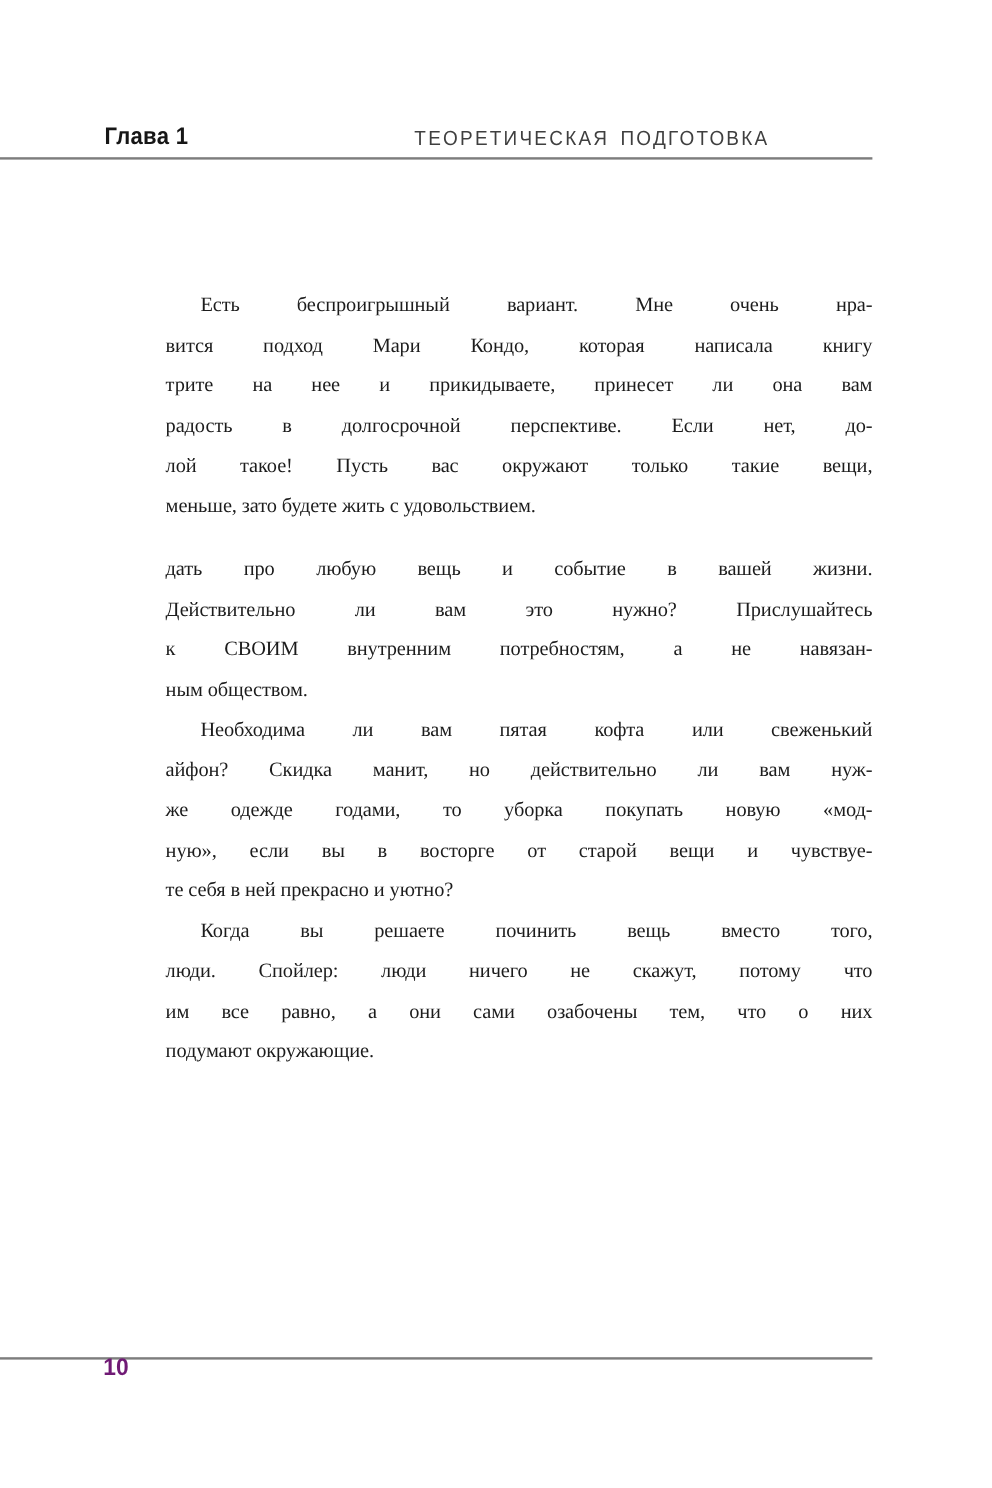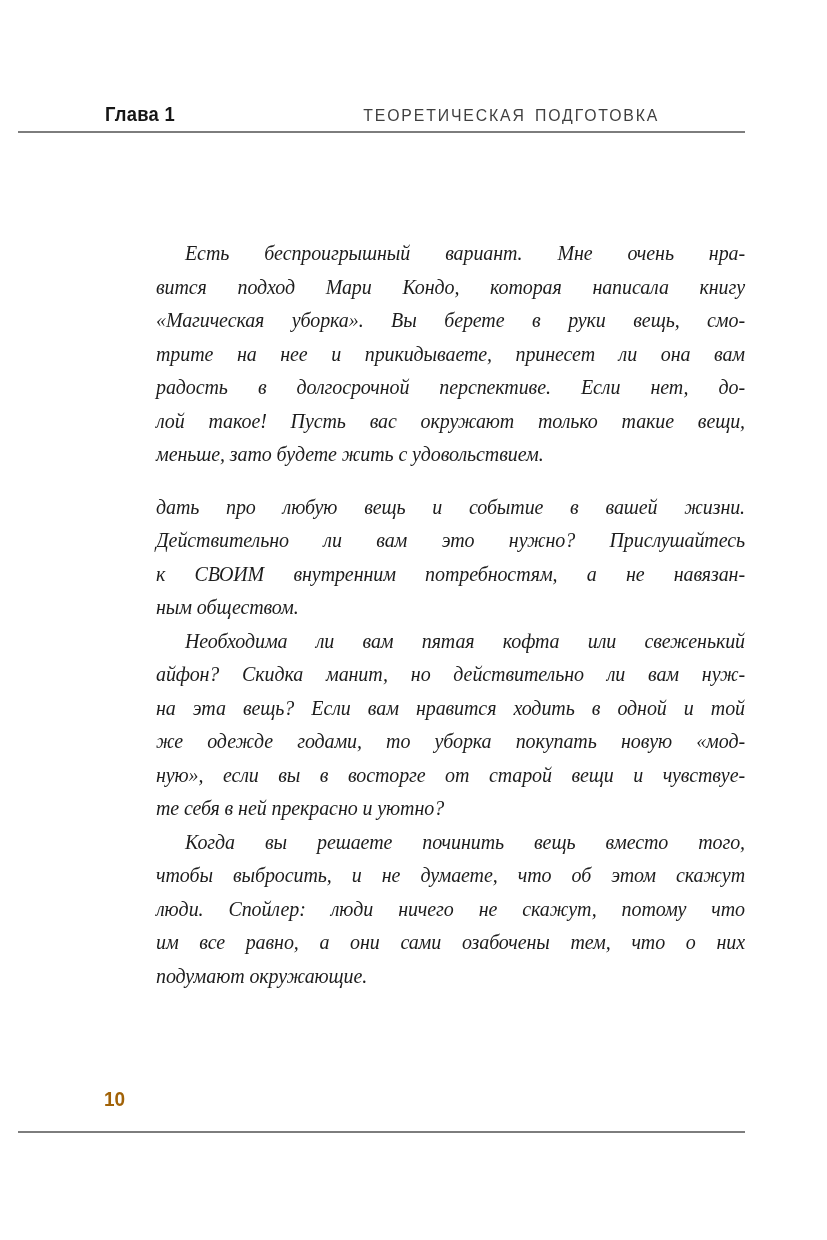--- a/index.html
+++ b/index.html
@@ -5,21 +5,20 @@
   * { margin: 0; padding: 0; box-sizing: border-box; }
   html, body { background: #ffffff; }
   .page {
     position: relative;
     width: 741px;
     height: 1240px;
     background: #ffffff;
     overflow: hidden;
     font-family: "Liberation Serif", "DejaVu Serif", serif;
     color: #1c1c1c;
-    margin-left: 18px;
   }
 
   
   .chapter-label {
     position: absolute;
     left: 87px;
     top: 103px;
     font-family: "Liberation Sans", "DejaVu Sans", sans-serif;
     font-weight: 700;
     font-size: 20px;
@@ -53,89 +52,85 @@
   }
   .header-rule { top: 131px; }
   .footer-rule { top: 1131px; }
 
   
   .body-text {
     position: absolute;
     left: 138px;
     top: 237px;
     width: 589px;
-    font-size: 20px;
+    font-size: 17px;
     line-height: 33.5px;
     letter-spacing: -0.1px;
-    font-style: italic;
   }
   .para { margin: 0; }
   .para.gap-before { margin-top: 19px; }
   .line {
     text-align: justify;
     text-align-last: justify;
     white-space: normal;
   }
   .line.last {
     text-align: right;
     text-align-last: left;
   }
   .para.indent .line:first-child { text-indent: 29px; }
 
   
   .page-number {
     position: absolute;
     left: 86px;
-    top: 1088px;
+    top: 1129px;
     font-family: "Liberation Sans", "DejaVu Sans", sans-serif;
     font-weight: 700;
     font-size: 20px;
-    color: #a16207;
+    color: #701a75;
     transform: scaleX(0.95);
     transform-origin: left center;
   }
 </style>
 </head>
 <body>
 
 <div class="page">
 
   <div class="chapter-label">Глава 1</div>
 
   <div class="running-title"><span>ТЕОРЕТИЧЕСКАЯ</span><span class="word-gap"></span><span>ПОДГОТОВКА</span></div>
 
   <div class="rule header-rule"></div>
 
   <main class="body-text" id="body-text">
       <div class="para indent">
         <div class="line">Есть беспроигрышный вариант. Мне очень нра-</div>
         <div class="line">вится подход Мари Кондо, которая написала книгу</div>
-        <div class="line">«Магическая уборка». Вы берете в руки вещь, смо-</div>
         <div class="line">трите на нее и прикидываете, принесет ли она вам</div>
         <div class="line">радость в долгосрочной перспективе. Если нет, до-</div>
         <div class="line">лой такое! Пусть вас окружают только такие вещи,</div>
         <div class="line last">меньше, зато будете жить с удовольствием.</div>
       </div>
       <div class="para gap-before">
         <div class="line">дать про любую вещь и событие в вашей жизни.</div>
         <div class="line">Действительно ли вам это нужно? Прислушайтесь</div>
         <div class="line">к СВОИМ внутренним потребностям, а не навязан-</div>
         <div class="line last">ным обществом.</div>
       </div>
       <div class="para indent">
         <div class="line">Необходима ли вам пятая кофта или свеженький</div>
         <div class="line">айфон? Скидка манит, но действительно ли вам нуж-</div>
-        <div class="line">на эта вещь? Если вам нравится ходить в одной и той</div>
         <div class="line">же одежде годами, то уборка покупать новую «мод-</div>
         <div class="line">ную», если вы в восторге от старой вещи и чувствуе-</div>
         <div class="line last">те себя в ней прекрасно и уютно?</div>
       </div>
       <div class="para indent">
         <div class="line">Когда вы решаете починить вещь вместо того,</div>
-        <div class="line">чтобы выбросить, и не думаете, что об этом скажут</div>
         <div class="line">люди. Спойлер: люди ничего не скажут, потому что</div>
         <div class="line">им все равно, а они сами озабочены тем, что о них</div>
         <div class="line last">подумают окружающие.</div>
       </div>
     </main>
 
   <div class="rule footer-rule"></div>
 
   <div class="page-number">10</div>
 

